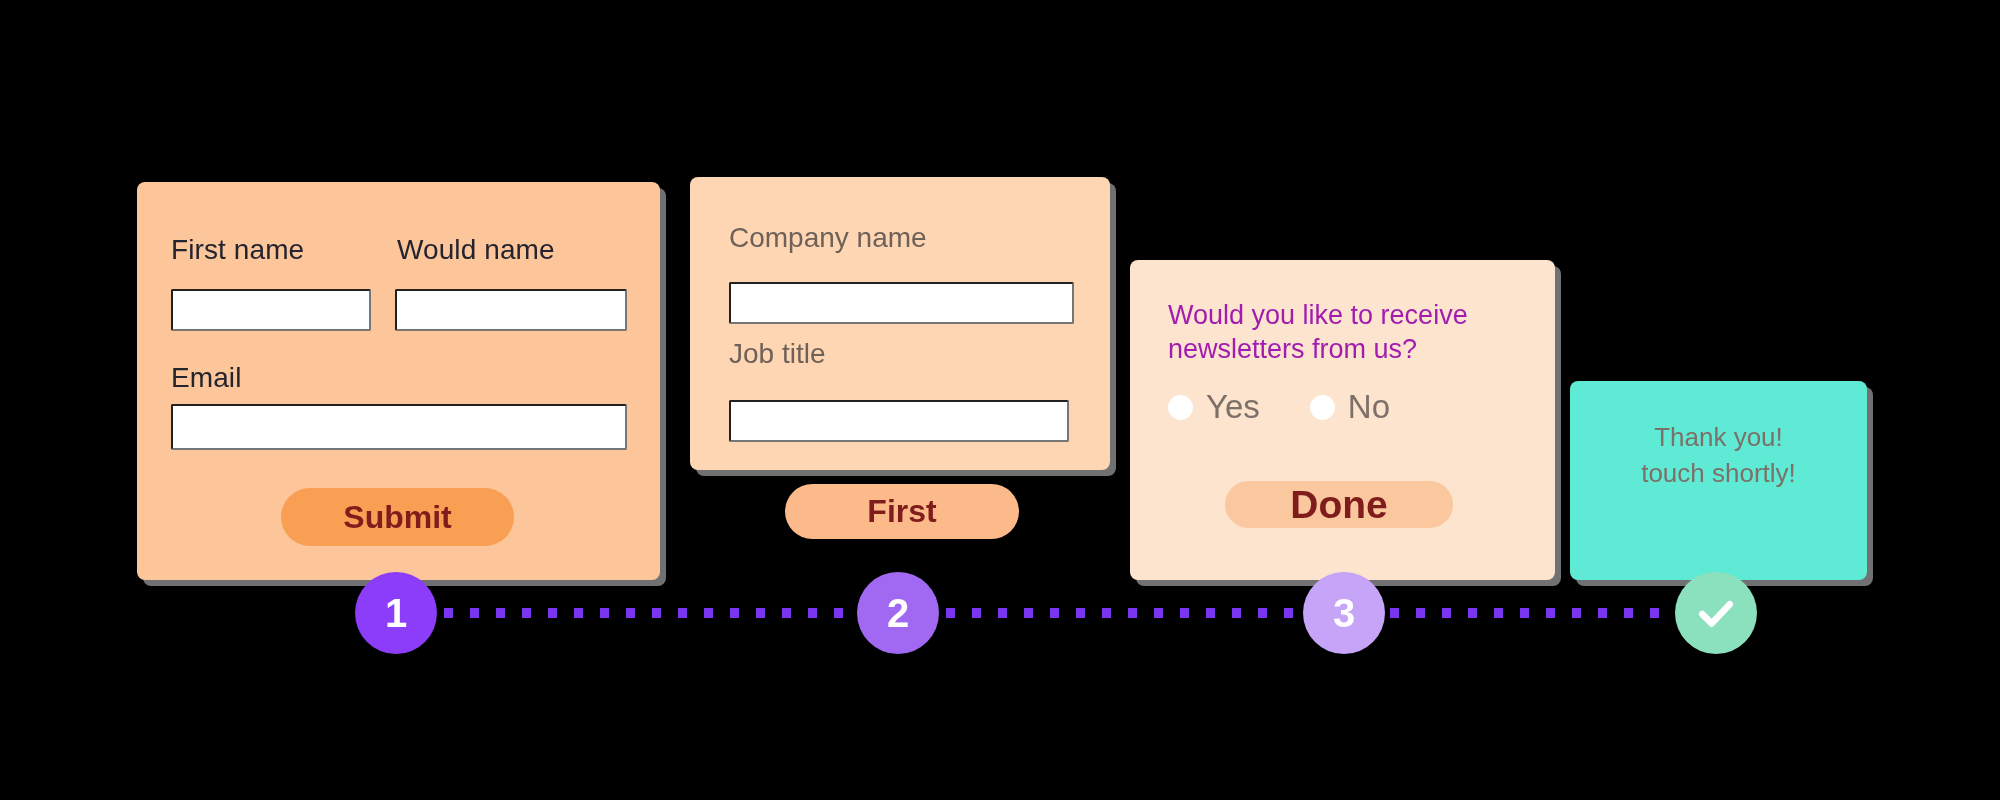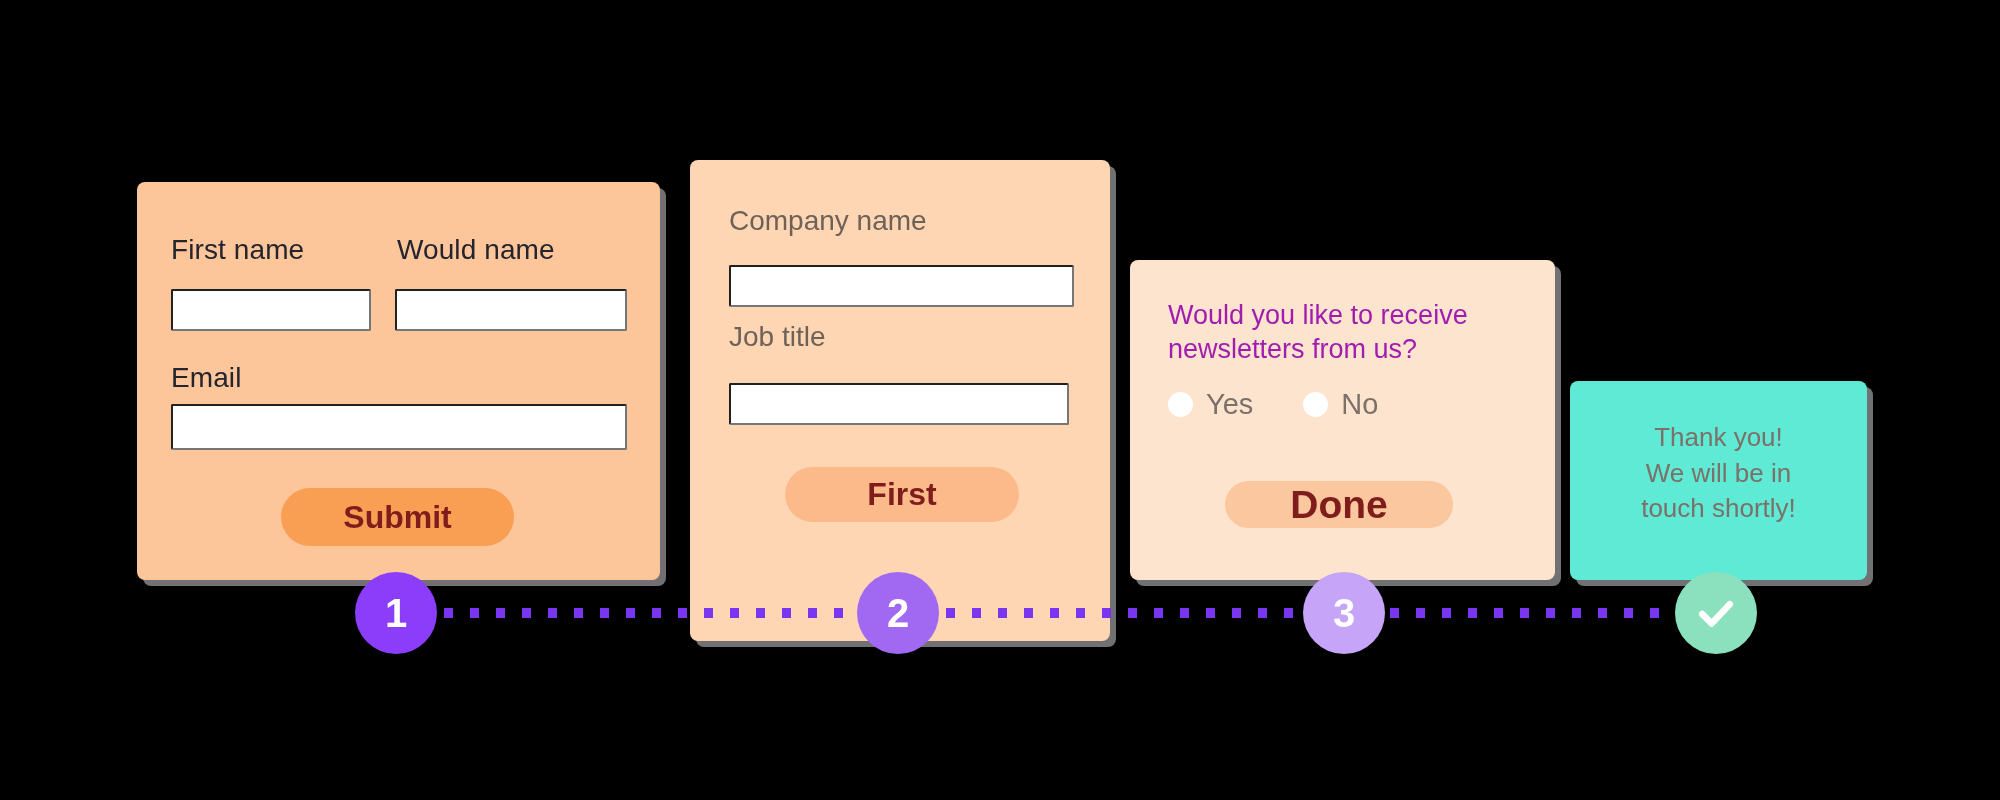--- a/index.html
+++ b/index.html
@@ -51,23 +51,23 @@
   .lbl-last  { left: 260px; top: 52px; }
   .lbl-email { left: 34px;  top: 180px; }
 
   .fld-first { left: 34px;  top: 107px; width: 200px; height: 42px; }
   .fld-last  { left: 258px; top: 107px; width: 232px; height: 42px; }
   .fld-email { left: 34px;  top: 222px; width: 456px; height: 46px; }
 
   
   #card-company {
     left: 690px;
-    top: 128px;
+    top: 145px;
     width: 420px;
-    height: 481px;
+    height: 293px;
     background: #FED6B4;
   }
   #card-company .label {
     position: absolute;
     font-size: 28px;
     color: #6e6158;
     white-space: nowrap;
   }
   #card-company .field {
     position: absolute;
@@ -110,21 +110,21 @@
     gap: 13px;
   }
   .radio-dot {
     width: 25px;
     height: 25px;
     border-radius: 50%;
     background: #ffffff;
     flex: none;
   }
   .radio-label {
-    font-size: 29px;
+    font-size: 33px;
     color: #7c7068;
   }
 
   
   #card-thanks {
     left: 1570px;
     top: 349px;
     width: 297px;
     height: 199px;
     background: #5eead4;
@@ -267,21 +267,20 @@
         <span class="radio-label">No</span>
       </label>
     </div>
 
     <button class="btn" id="btn-done">Done</button>
   </div>
 
   <div class="card" id="card-thanks">
     <div class="thanks-text">
       <div>Thank you!</div>
-      <div>We will be in</div>
       <div>touch shortly!</div>
     </div>
   </div>
 
   <div id="stepper">
     <div class="connector" id="conn-1"></div>
     <div class="connector" id="conn-2"></div>
     <div class="connector" id="conn-3"></div>
 
     <div class="step-circle" id="step-1">1</div>

